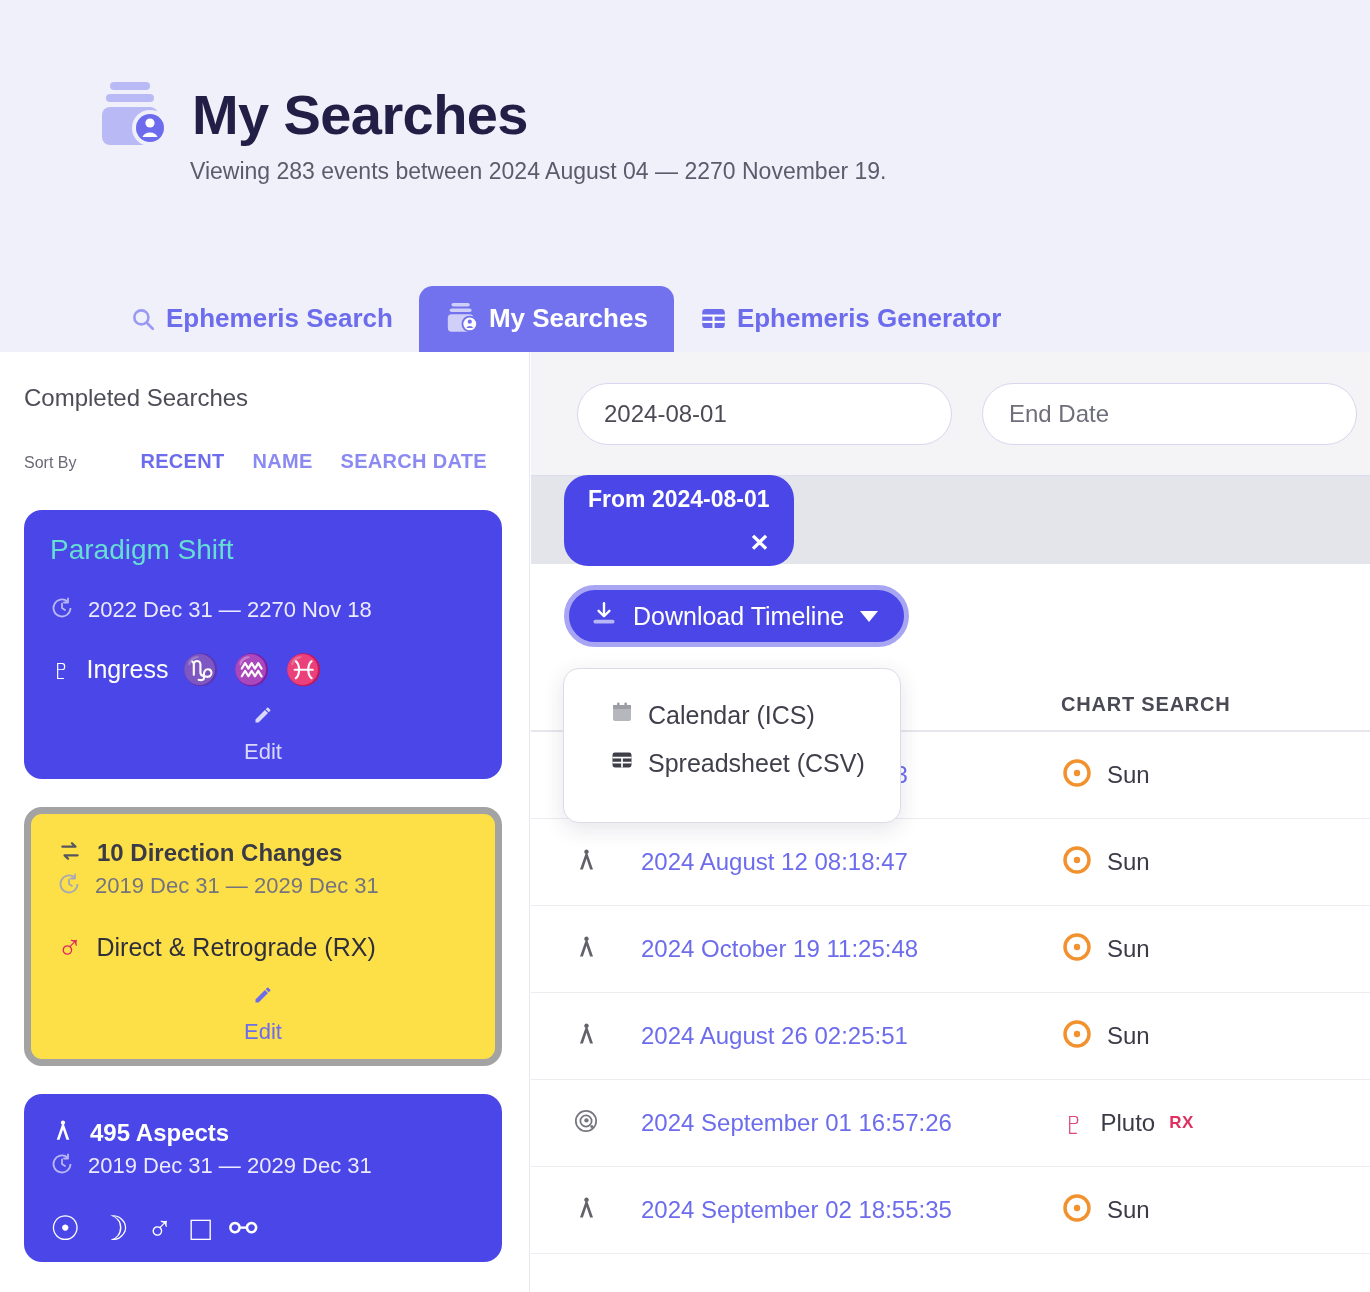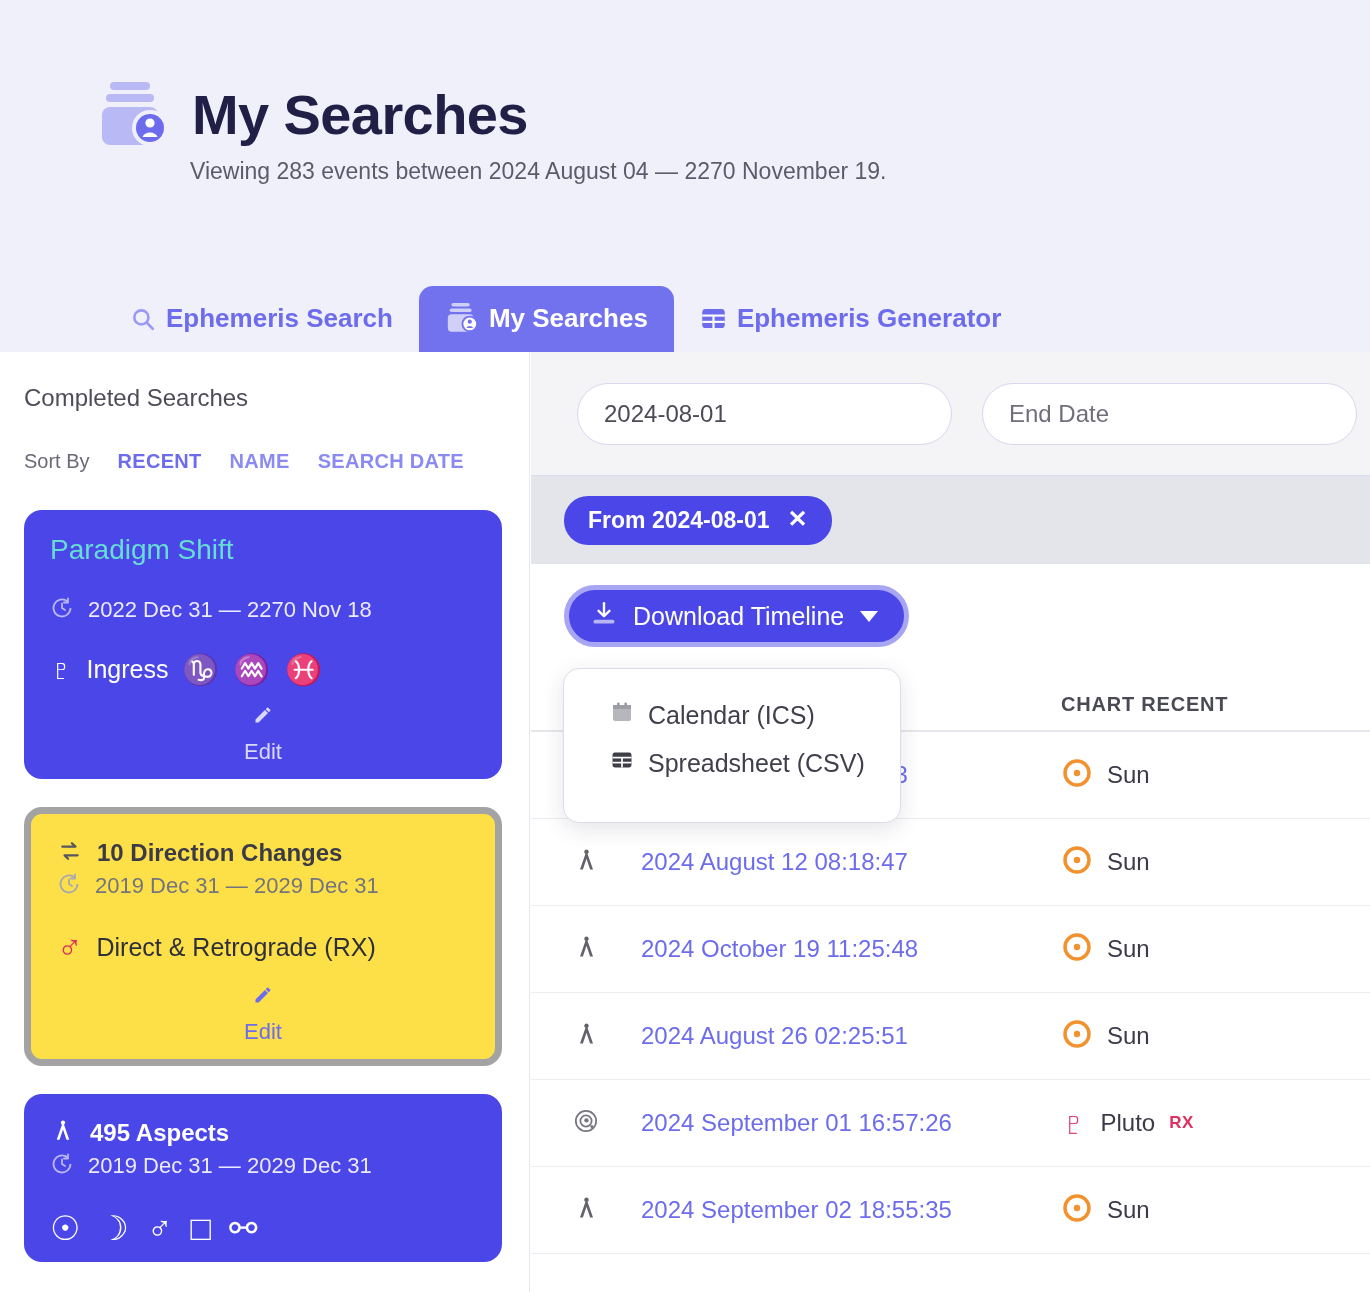--- a/index.html
+++ b/index.html
@@ -54,26 +54,26 @@
     overflow: hidden;
   }
   .sidebar-heading {
     position: absolute; left: 24px; top: 32px;
     font-size: 24px; color: #4d4d57; font-weight: 400;
   }
   .sortbar {
     position: absolute; left: 24px; top: 98px;
     display: flex; align-items: baseline; gap: 28px;
   }
-  .sortby-label { font-size: 20px; color: #6a6a77; }
+  .sortby-label { font-size: 16px; color: #6a6a77; }
   .sort-opt {
     font-size: 20px; font-weight: 700; color: #8a8af2;
     letter-spacing: 0.3px; cursor: pointer;
   }
-  .sort-opt.active { color: #6c6ced; }
+  .sort-opt.active { color: #6c6ced; margin-left: 36px; }
 
   .cards { position: absolute; left: 24px; top: 158px; width: 478px; }
   .card {
     border-radius: 18px; padding: 24px 26px 14px 26px;
     margin-bottom: 28px; position: relative; cursor: pointer;
   }
   .card.selected { background: #4a46e8; }
   .card.plain { background: #fde047; border: 7px solid #a3a3a3; }
 
   .card-name {
@@ -123,23 +123,23 @@
   }
   .date-input::placeholder { color: #6f6f7b; }
   #start-date { width: 375px; }
   #end-date { width: 375px; }
 
   .chiprow {
     position: absolute; left: 0; top: 124px; width: 839px; height: 88px;
     background: #e4e5ea; display: flex; align-items: center; padding-left: 33px;
   }
   .chip {
-    display: inline-flex; align-items: flex-start; gap: 18px;
+    display: inline-flex; align-items: flex-end; gap: 18px;
     background: #4a46e8; color: #fff; border-radius: 24px;
-    padding: 11px 24px; font-size: 23px; font-weight: 700; cursor: pointer;
+    padding: 11px 24px; font-size: 23px; font-weight: 700; cursor: pointer; flex-direction: column;
   }
   .chip-x { font-size: 24px; font-weight: 700; line-height: 1; }
 
   .toolbar {
     position: absolute; left: 0; top: 212px; width: 839px; height: 90px;
     background: #ffffff; display: flex; align-items: center; padding-left: 33px; margin-top: 7px;
   }
   .dl-btn {
     display: inline-flex; align-items: center; gap: 16px;
     background: #4a46e8; color: #fff; border: 5px solid #a8a6f3;
@@ -376,21 +376,21 @@
       </span>
       <span>Download Timeline</span>
       <span class="caret"></span>
     </span>
   </div>
 
   <div class="table">
     <div class="th-row">
       <div class="col-icon th"></div>
       <div class="col-date th"></div>
-      <div class="col-point th">CHART RECENT</div>
+      <div class="col-point th">CHART SEARCH</div>
     </div>
 
     <div class="tr">
       <div class="col-icon">
         <span class="row-icon">
           <svg width="27" height="27" viewBox="0 0 24 24" fill="#55555f">
             <path d="M12 2.2c1.1 0 2 .9 2 2 0 .8-.5 1.5-1.1 1.8l4.9 14.1h-2.6l-3.2-9.6-3.2 9.6H6.2L11.1 6C10.5 5.7 10 5 10 4.2c0-1.1.9-2 2-2z"></path>
           </svg>
         </span>
       </div>

